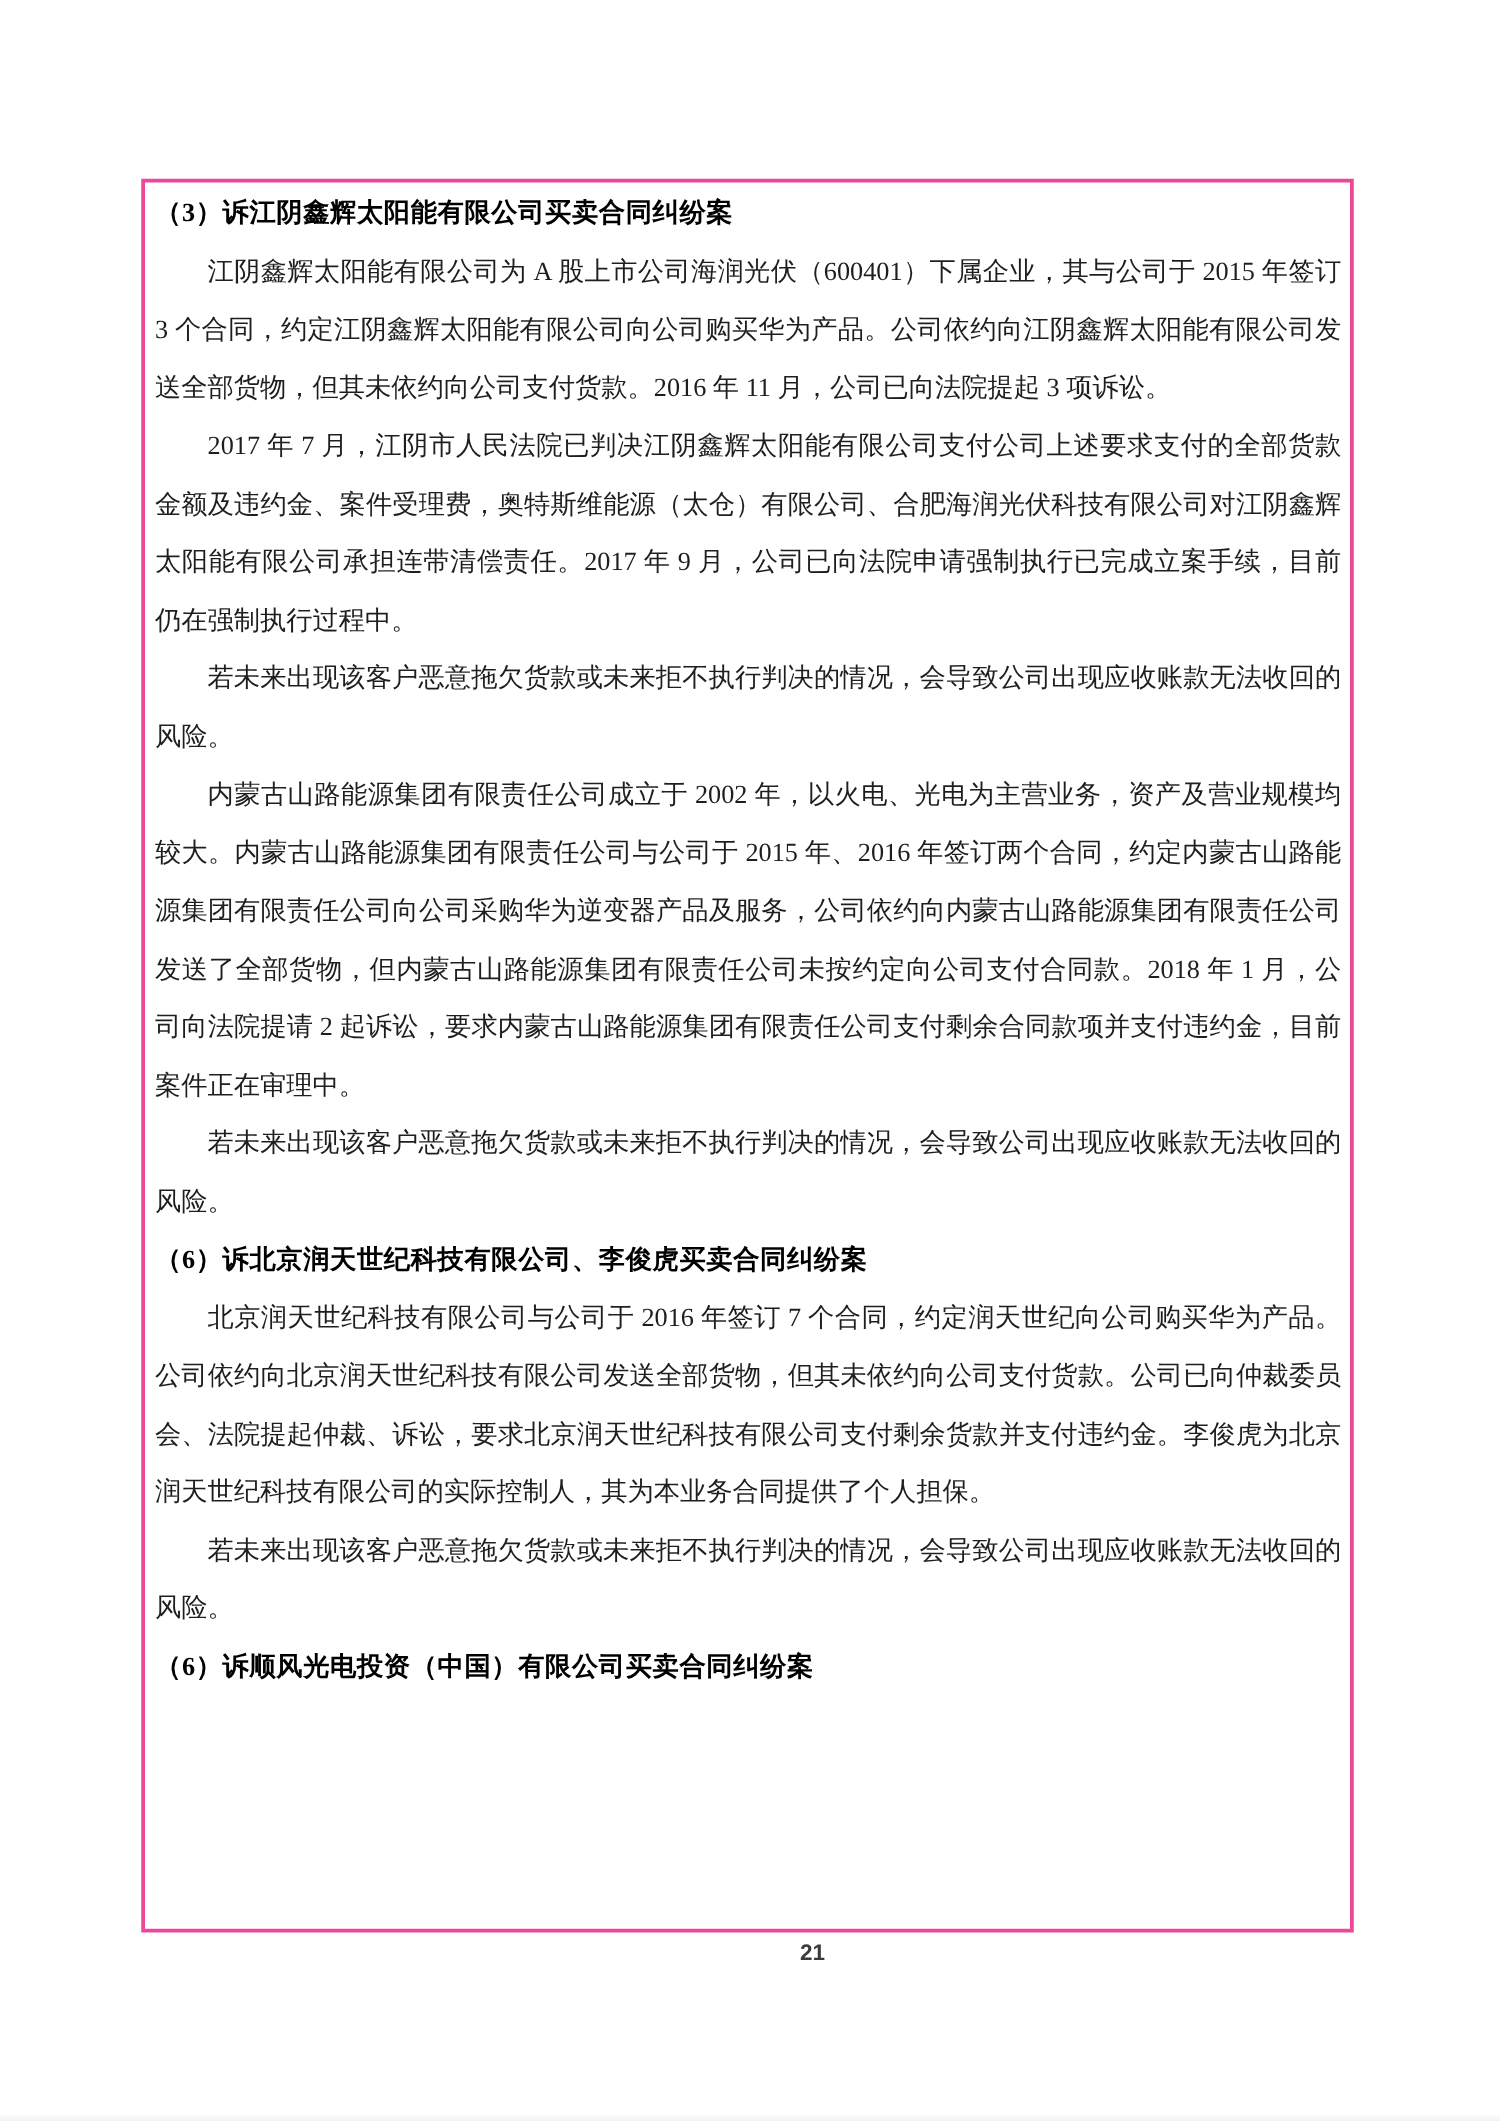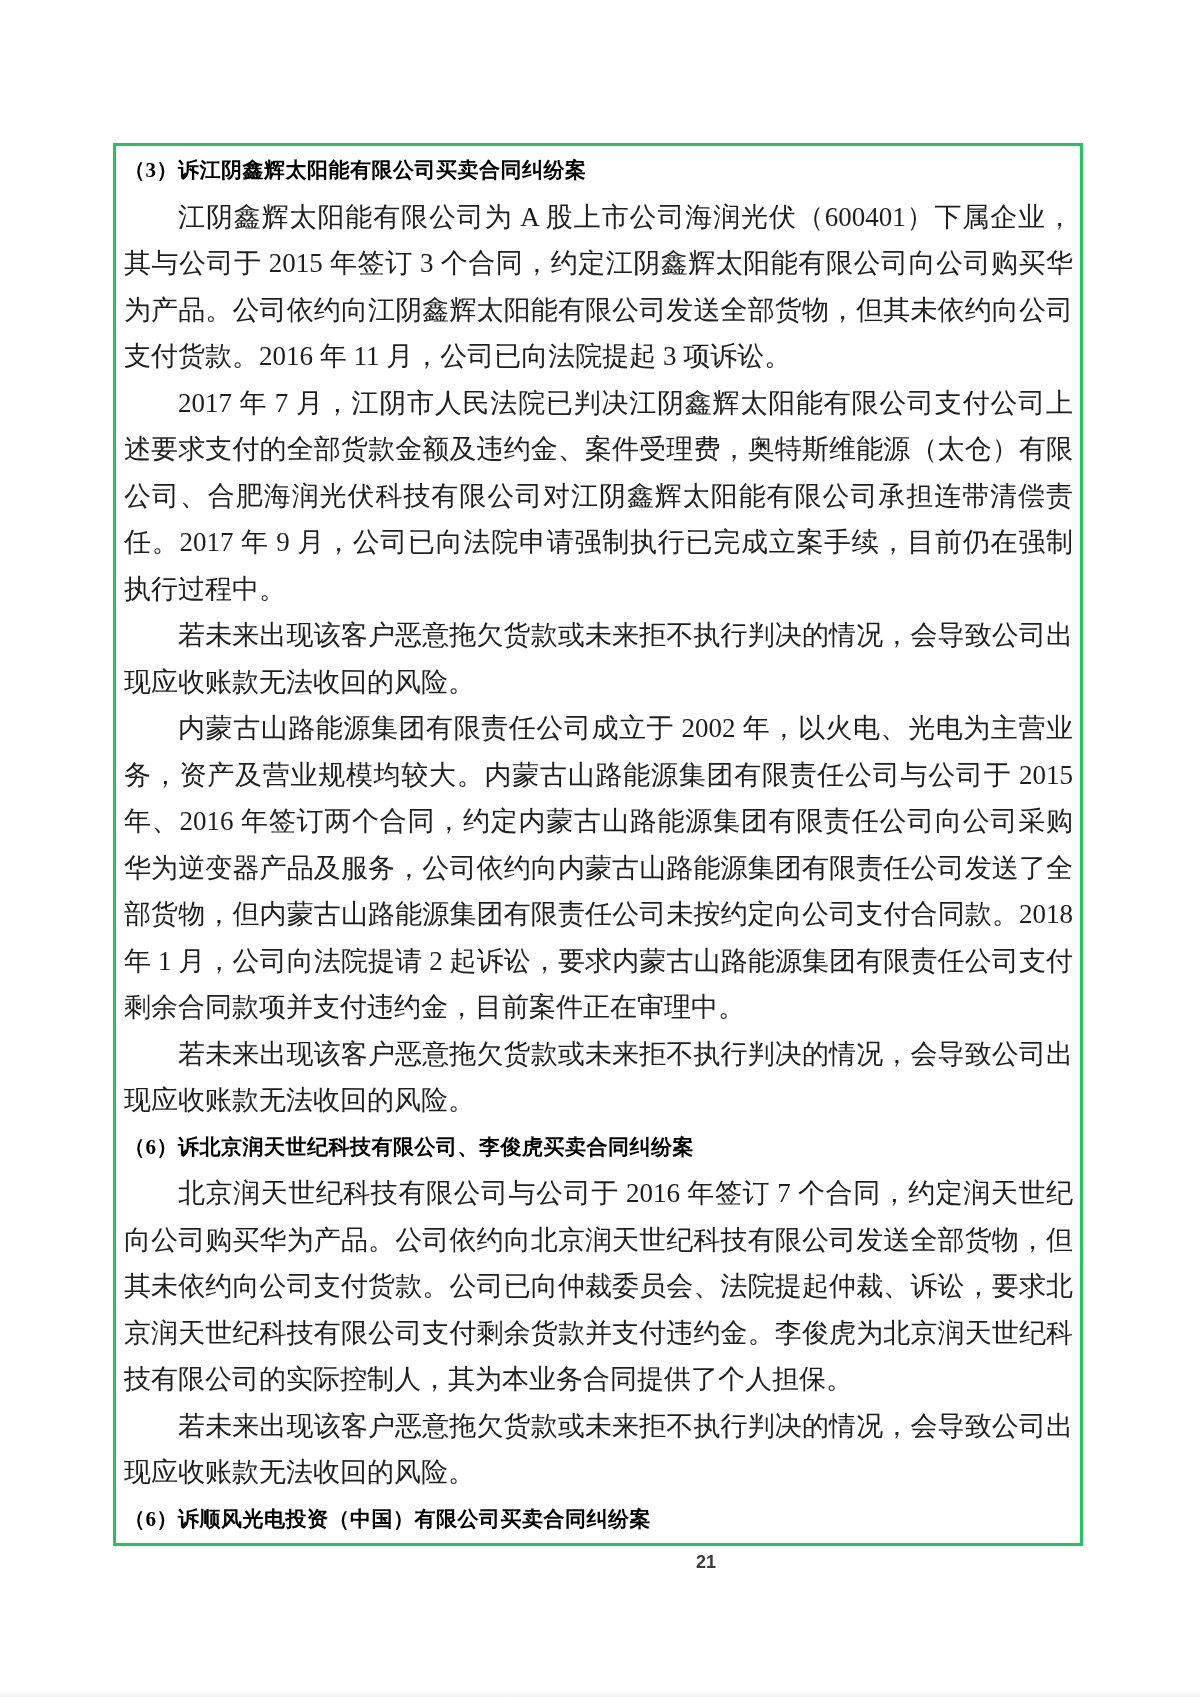--- a/index.html
+++ b/index.html
@@ -15,50 +15,50 @@
     overflow: hidden;
     font-family: "Liberation Serif", "DejaVu Serif", serif;
   }
   .content-box {
     position: absolute;
     left: 113px;
     top: 143px;
     width: 970px;
     height: 1403px;
     box-sizing: border-box;
-    border: 3px solid #22c55e;
+    border: 3px solid #ec4899;
     padding: 1px 7px 0 8px;
     overflow: hidden;
     background: #ffffff;
   }
   .case-heading {
     margin: 0;
     font-size: 21px;
     line-height: 46.5px;
     font-weight: bold;
     color: #000000;
     text-align: left;
     letter-spacing: 0.5px;
   }
   .case-para {
     margin: 0;
-    font-size: 27px;
+    font-size: 21px;
     line-height: 46.5px;
     color: #1e1e1e;
     text-indent: 2em;
     text-align: justify;
     text-justify: inter-ideograph;
     word-break: break-all;
   }
   .page-number {
     position: absolute;
     top: 1552px;
     left: 640px;
     width: 76px;
-    text-align: right;
+    text-align: left;
     font-family: "Liberation Sans", "DejaVu Sans", sans-serif;
     font-size: 18px;
     font-weight: bold;
     color: #3b3b3b;
   }
   .scan-bottom-edge {
     position: absolute;
     left: 0;
     bottom: 0;
     width: 1200px;

